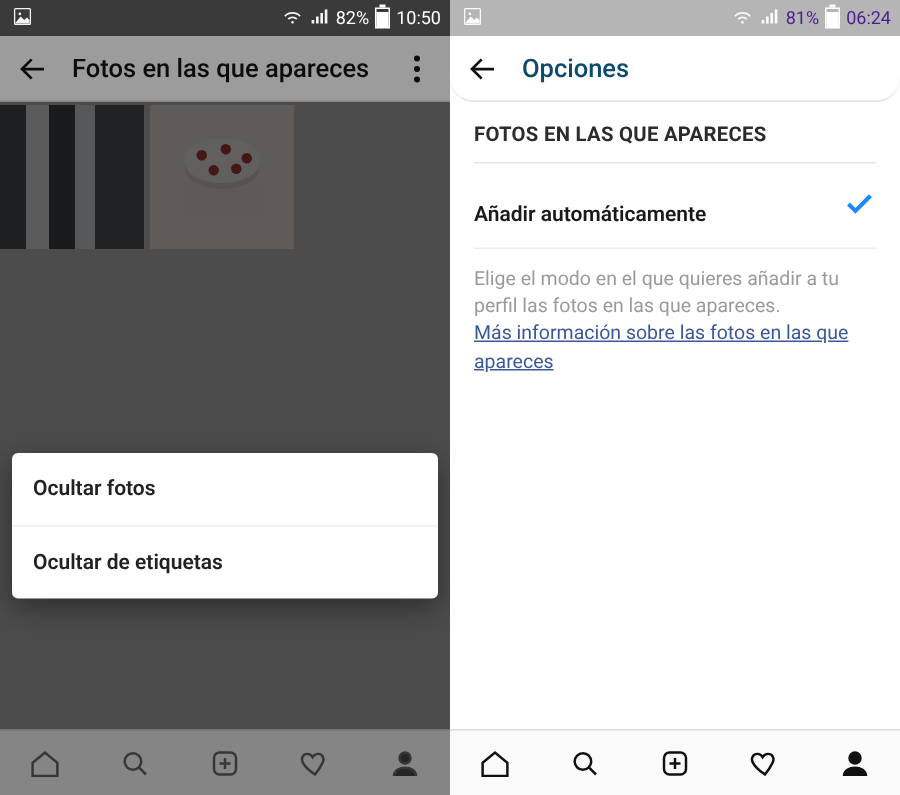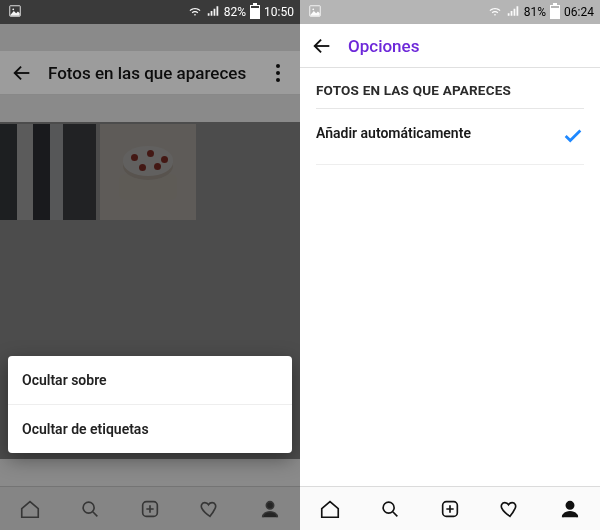--- a/index.html
+++ b/index.html
@@ -2,49 +2,49 @@
 <html><head>
 <meta charset="utf-8">
 <style>
   * { box-sizing: border-box; margin: 0; padding: 0; }
   body {
     font-family: -apple-system, Roboto, "Helvetica Neue", Arial, sans-serif;
     width: 600px; height: 530px; overflow: hidden;
     display: flex; background: #fff;
   }
   .phone { width: 300px; height: 530px; position: relative; display: flex; flex-direction: column; }
-  .phone.left { background: #8a8a8a; gap: 27px; }
+  .phone.left { background: #8a8a8a; }
   .phone.right { background: #fff; }
 
   
   .statusbar {
     height: 24px; display: flex; align-items: center; justify-content: flex-end;
     padding: 0 6px; font-size: 12px; gap: 4px;
     color: #fff;
   }
   .phone.left .statusbar { background: #3a3a3a; }
-  .phone.right .statusbar { background: #b5b5b5; color:#000000; }
+  .phone.right .statusbar { background: #b5b5b5; color:#4c1d95; }
   .statusbar .sb-left { margin-right: auto; display:flex; gap:4px; padding-left:2px;}
   .statusbar svg { width:14px; height:14px; fill:#fff; opacity:0.95; }
   .statusbar .battery-box {
     width:10px; height:14px; border:1px solid #fff; position:relative; display:inline-block;
   }
   .statusbar .battery-box::before{
     content:""; position:absolute; top:-3px; left:2px; width:4px; height:2px; background:#fff;
   }
   .statusbar .battery-fill{ position:absolute; bottom:0; left:0; right:0; background:#fff; }
   .statusbar .pct, .statusbar .time { font-size:12px; }
 
   
   .appbar {
     height: 44px; display:flex; align-items:center; padding:0 10px;
     border-bottom:1px solid rgba(0,0,0,0.12); gap:14px;
   }
   .phone.left .appbar { background:#d8d8d8; color:#111; }
-  .phone.right .appbar { background:#fff; color:#6d28d9; }
+  .phone.right .appbar { background:#fff; color:#0c4a6e;border-radius:16px; }
   .appbar .title { font-size:17px; font-weight:500; flex:1; white-space:nowrap; overflow:hidden; text-overflow:ellipsis;}
   .icon-btn { width:24px; height:24px; display:flex; align-items:center; justify-content:center; color:#111;}
   .icon-btn svg{ width:22px; height:22px; stroke:#111; fill:none; stroke-width:2;}
   .more-dots { display:flex; flex-direction:column; gap:3px; align-items:center;}
   .more-dots span{ width:4px; height:4px; background:#111; border-radius:50%; }
 
   
   .left .body { flex:1; position:relative; }
   .thumbs { display:flex; gap:4px; padding:2px 0 0 0; }
   .thumb { width:96px; height:96px; background:#ccc; position:relative; overflow:hidden;}
@@ -85,21 +85,21 @@
   .nav-ico.active svg{ fill:#111; stroke:#111;}
   .phone.left .bottomnav{ filter:brightness(0.85);}
   
   
   .right .body { flex:1; padding: 14px 16px 8px; }
   .section-title{
     font-size:13.5px; font-weight:700; color:#2b2b2b; letter-spacing:0.2px;
     padding-bottom:10px; border-bottom:1px solid #e6e6e6; margin-bottom:2px;
   }
   .option-row{
-    display:flex; align-items:flex-start; justify-content:space-between;
+    display:flex; align-items:flex-end; justify-content:space-between;
     padding:14px 0; border-bottom:1px solid #eee;
     font-size:14px; font-weight:600; color:#1a1a1a;
   }
   .option-row:last-of-type{ border-bottom:1px solid #eee;}
   .check svg{ width:22px; height:22px; stroke:#1e88ff; stroke-width:3; fill:none;}
   .help-text{
     font-size:13px; color:#9a9a9a; line-height:1.4; padding-top:12px;
   }
   .help-link{
     color:#3b5998; text-decoration:underline;
@@ -170,21 +170,21 @@
               <span style="left:12px; top:12px;"></span>
             <span style="left:27px; top:11px;"></span>
           </div>
         </div>
       </div>
     </div>
 
     <div class="dim-overlay"></div>
 
     <div class="action-sheet">
-      <div class="item">Ocultar sobre</div>
+      <div class="item">Ocultar fotos</div>
       <div class="divider"></div>
       <div class="item">Ocultar de etiquetas</div>
     </div>
   </div>
 
   <div class="bottomnav">
     <span class="nav-ico">
         <svg viewBox="0 0 24 24">
           <path d="M3 11.5 12 4l9 7.5V21H3z"></path>
         </svg>
@@ -258,20 +258,25 @@
 
     <div class="option-row">
       <span>Añadir automáticamente</span>
       <span class="check">
         <svg viewBox="0 0 24 24">
             <path d="M4 12l5 5L20 6"></path>
           </svg>
       </span>
     </div>
 
+    <div class="help-text">
+      <span>Elige el modo en el que quieres añadir a tu perfil las fotos en las que apareces.</span>
+      <br>
+      <a href="#" class="help-link">Más información sobre las fotos en las que apareces</a>
+    </div>
   </div>
 
   <div class="bottomnav">
     <span class="nav-ico">
         <svg viewBox="0 0 24 24">
           <path d="M3 11.5 12 4l9 7.5V21H3z"></path>
         </svg>
       </span>
     <span class="nav-ico">
         <svg viewBox="0 0 24 24">

